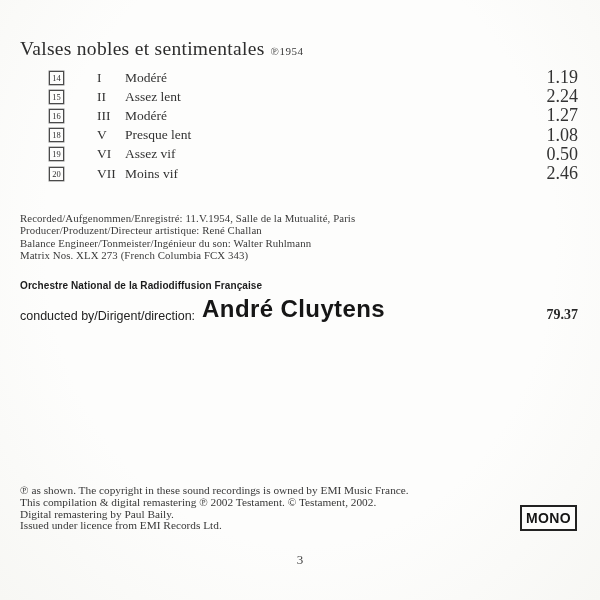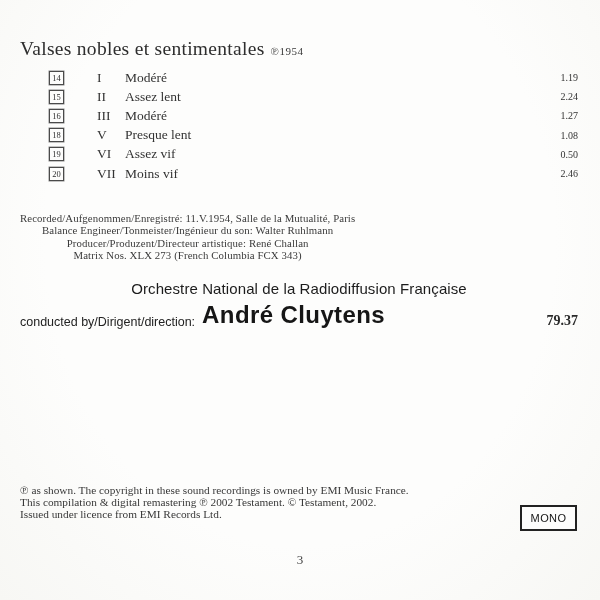--- a/index.html
+++ b/index.html
@@ -64,50 +64,48 @@
     font-size: 13.5px;
     color: #333;
   }
   .track-title {
     flex: 1 1 auto;
     font-size: 13.5px;
     color: #333;
   }
   .duration {
     flex: 0 0 auto;
-    font-size: 10px;
+    font-size: 18px;
     color: #333;
   }
 
   
   .credits {
     position: absolute;
     left: 20px;
     top: 212px;
     font-size: 10.8px;
     line-height: 12.4px;
     color: #3a3a3a;
     letter-spacing: 0.1px;
-    text-align: center;
   }
 
   
   .performers {
     position: absolute;
     left: 20px;
     top: 280px;
     width: 558px;
     font-family: "Liberation Sans", sans-serif;
   }
   .orchestra {
-    font-weight: normal;
-    font-size: 15px;
+    font-weight: bold;
+    font-size: 10px;
     color: #1c1c1c;
     letter-spacing: 0.1px;
-    text-align: center;
   }
   .conductor-line {
     margin-top: 4px;
     display: flex;
     align-items: flex-end;
   }
   .conductor-prefix {
     font-size: 12.5px;
     color: #222;
   }
@@ -142,22 +140,22 @@
     left: 520px;
     top: 505px;
     width: 53px;
     height: 22px;
     border: 2px solid #222;
     background: #fdfdfc;
     display: flex;
     align-items: center;
     justify-content: center;
     font-family: "Liberation Sans", sans-serif;
-    font-weight: normal;
-    font-size: 11px;
+    font-weight: bold;
+    font-size: 14px;
     color: #151515;
     letter-spacing: 0.4px;
   }
 
   
   .page-number {
     position: absolute;
     left: 0;
     right: 0;
     top: 552px;
@@ -209,37 +207,38 @@
     <div class="track-row">
       <span class="num-box">20</span>
       <span class="roman">VII</span>
       <span class="track-title">Moins vif</span>
       <span class="duration">2.46</span>
     </div>
   </div>
 
   <div class="credits">
     <div>Recorded/Aufgenommen/Enregistré: 11.V.1954, Salle de la Mutualité, Paris</div>
+    <div>Producer/Produzent/Directeur artistique: René Challan</div>
     <div>Balance Engineer/Tonmeister/Ingénieur du son: Walter Ruhlmann</div>
-    <div>Producer/Produzent/Directeur artistique: René Challan</div>
     <div>Matrix Nos. XLX 273 (French Columbia FCX 343)</div>
   </div>
 
   <div class="performers">
     <div class="orchestra">Orchestre National de la Radiodiffusion Française</div>
     <div class="conductor-line">
       <span class="conductor-prefix">conducted by/Dirigent/direction:</span>
       <span class="conductor-name">André Cluytens</span>
       <span class="total-duration">79.37</span>
     </div>
   </div>
 
   <div class="legal">
     <div>℗ as shown. The copyright in these sound recordings is owned by EMI Music France.</div>
     <div>This compilation &amp; digital remastering ℗ 2002 Testament. © Testament, 2002.</div>
+    <div>Digital remastering by Paul Baily.</div>
     <div>Issued under licence from EMI Records Ltd.</div>
   </div>
 
   <div class="mono-box">MONO</div>
 
   <div class="page-number">3</div>
 
 </div>
 
 </body></html>

